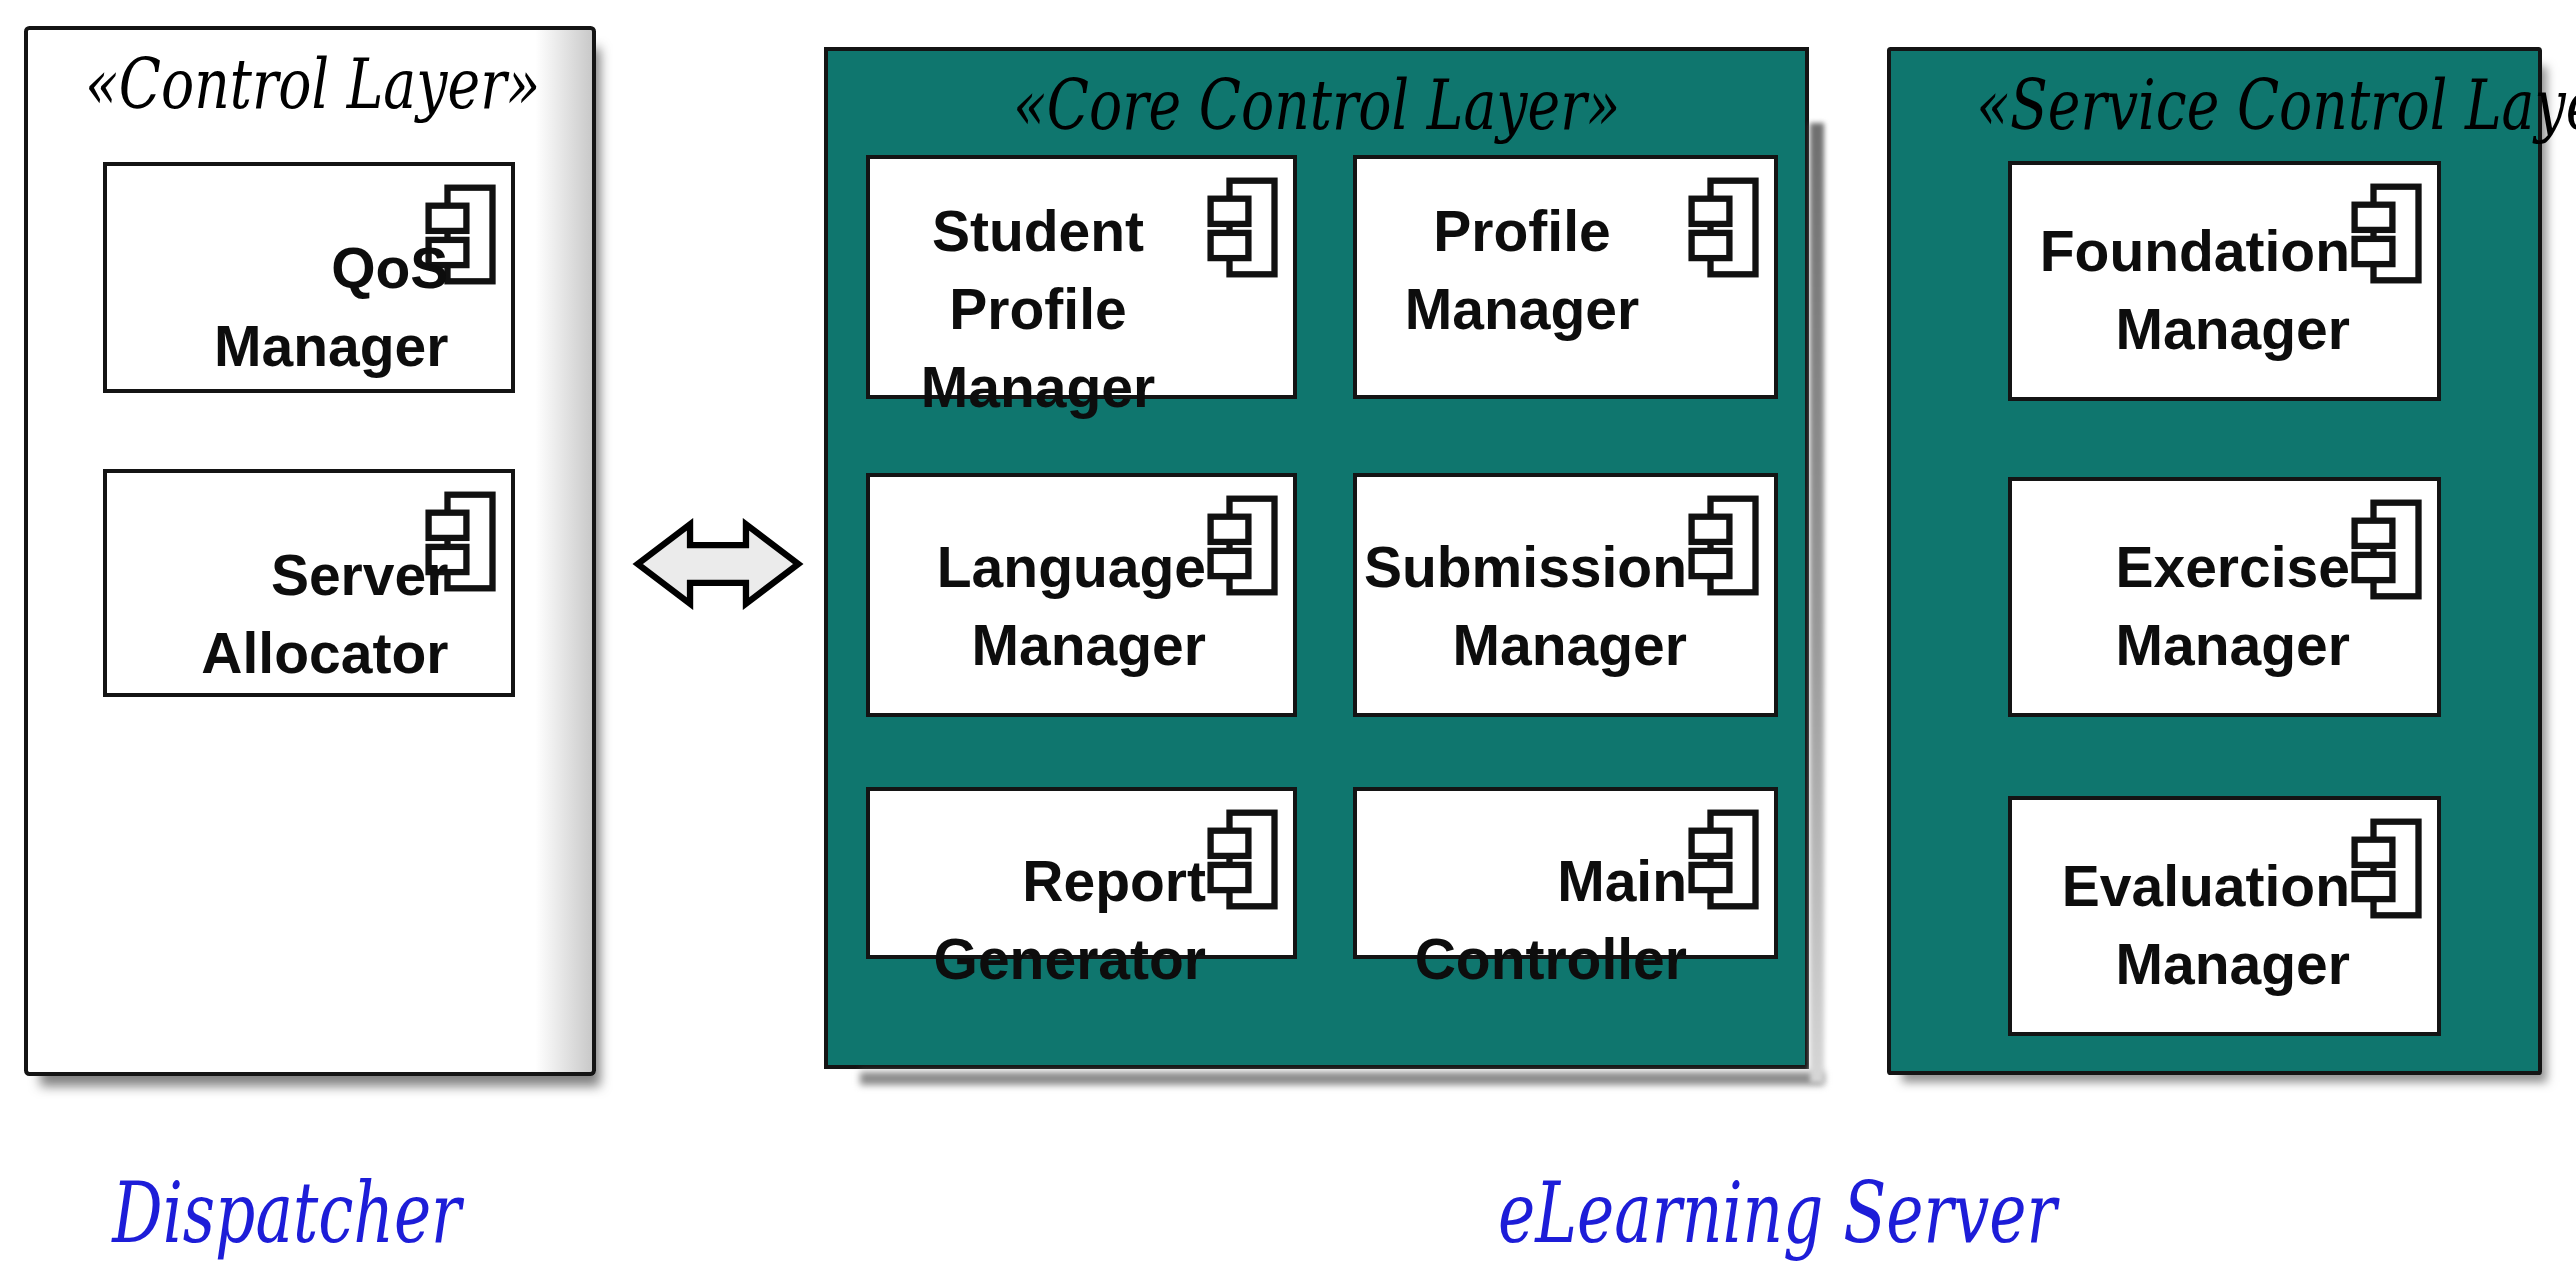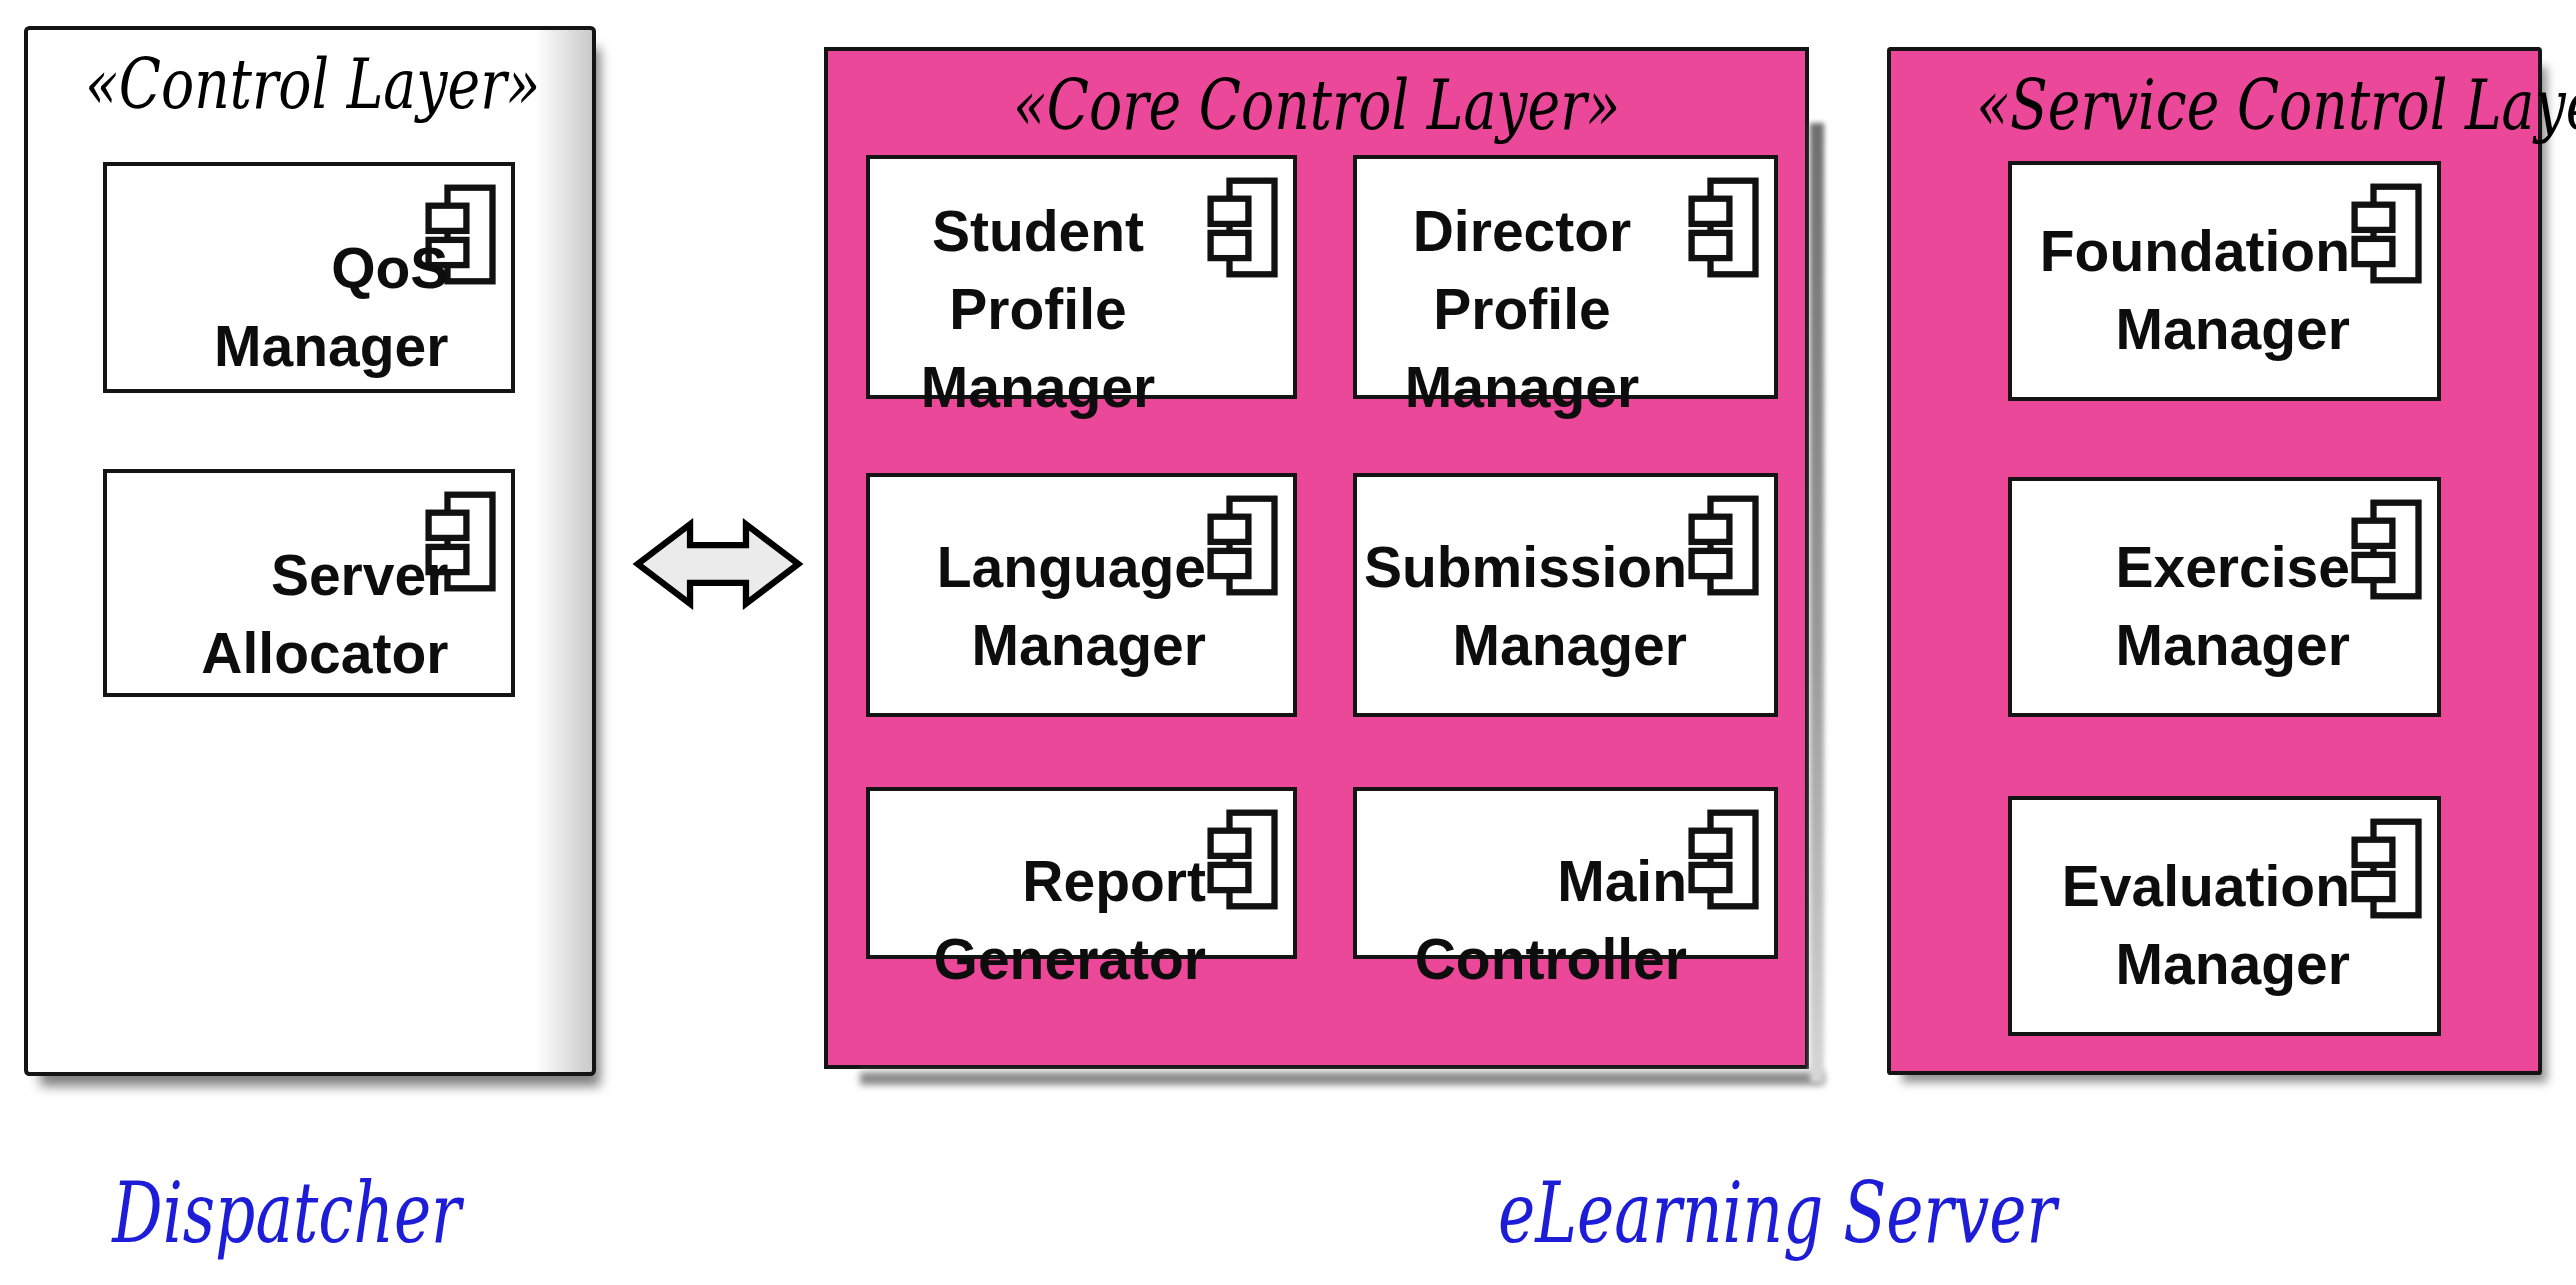--- a/index.html
+++ b/index.html
@@ -1,20 +1,20 @@
 <!DOCTYPE html>
 <html style="font-size:14.4px"><head>
 <meta charset="utf-8">
 <style>
   html,body{margin:0;padding:0;background:#ffffff;}
   .stage{position:relative;width:2576px;height:1286px;background:#fff;overflow:hidden;
          font-family:"Liberation Sans",sans-serif;}
 
   
-  .panel{position:absolute;background:#ec4899;border:4.5px solid #141414;box-sizing:border-box;}
+  .panel{position:absolute;background:#0f766e;border:4.5px solid #141414;box-sizing:border-box;}
   .panel-control{left:24.4px;top:26px;width:572px;height:1050px;border-radius:5.4px;
       background:linear-gradient(90deg,#ffffff 0%,#ffffff 90%,#c9c9c9 100%);
       box-shadow:10.8px 16.3px 10.8px -5.4px rgba(105,105,105,.85);}
   .panel-core{left:824px;top:47px;width:985px;height:1022px;}
   .panel-core::after{content:"";position:absolute;top:72px;right:-19px;width:14.4px;
       height:calc(100% - 54px);background:linear-gradient(180deg,#6f6f6f,#9a9a9a 55%,#d7d7d7);
       filter:blur(2.7px);}
   .panel-core::before{content:"";position:absolute;left:32px;bottom:-20px;height:13.5px;
       width:calc(100% - 13.5px);background:#8a8a8a;filter:blur(3.6px);}
   .panel-service{left:1887px;top:47px;width:655px;height:1028px;border-radius:3.6px;
@@ -119,21 +119,20 @@
       </div>
     </div>
 
     <div class="comp core-c2 core-r1">
       <svg class="c-icon" width="72" height="101" viewBox="0 0 80 112">
         <rect x="25" y="4" width="50" height="104" fill="#fff" stroke="#111" stroke-width="7"></rect>
         <rect x="4" y="24" width="42" height="28" fill="#fff" stroke="#111" stroke-width="7"></rect>
         <rect x="4" y="62" width="42" height="28" fill="#fff" stroke="#111" stroke-width="7"></rect>
       </svg>
       <div class="c-label lines-3">
-        <span>Director</span>
         <span>Profile</span>
         <span>Manager</span>
       </div>
     </div>
 
     <div class="comp core-c1 core-r2">
       <svg class="c-icon" width="72" height="101" viewBox="0 0 80 112">
         <rect x="25" y="4" width="50" height="104" fill="#fff" stroke="#111" stroke-width="7"></rect>
         <rect x="4" y="24" width="42" height="28" fill="#fff" stroke="#111" stroke-width="7"></rect>
         <rect x="4" y="62" width="42" height="28" fill="#fff" stroke="#111" stroke-width="7"></rect>

